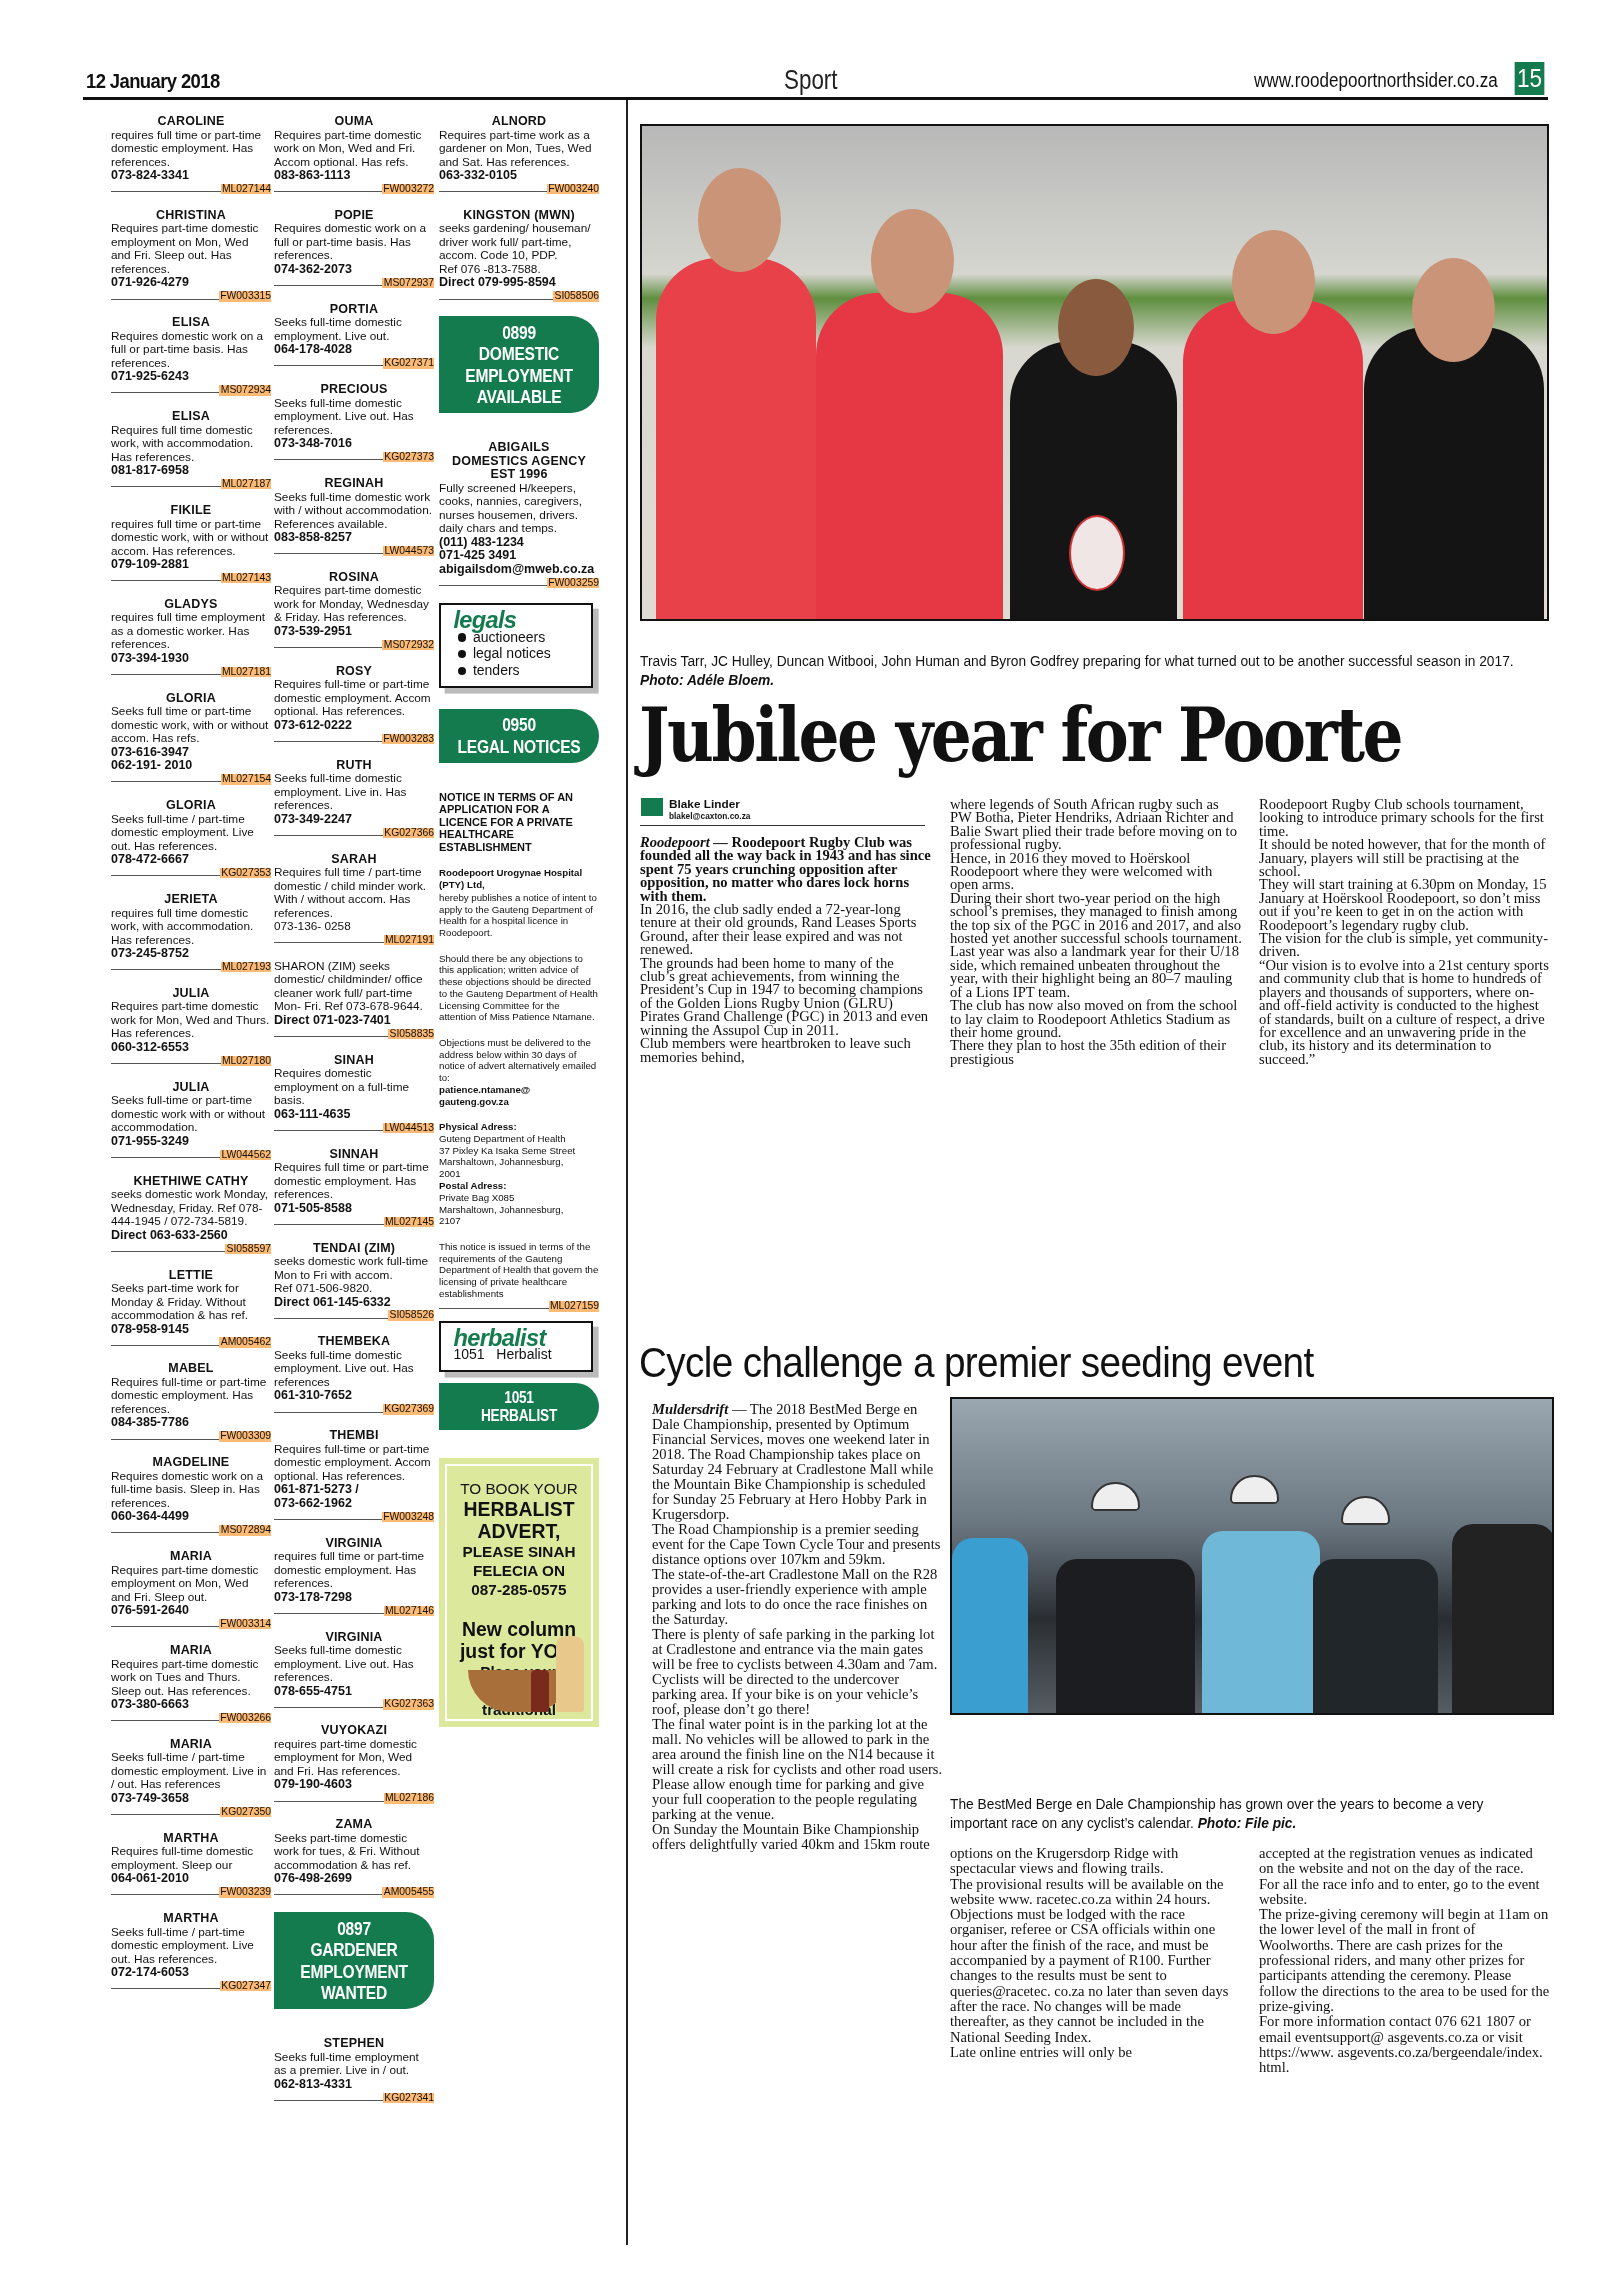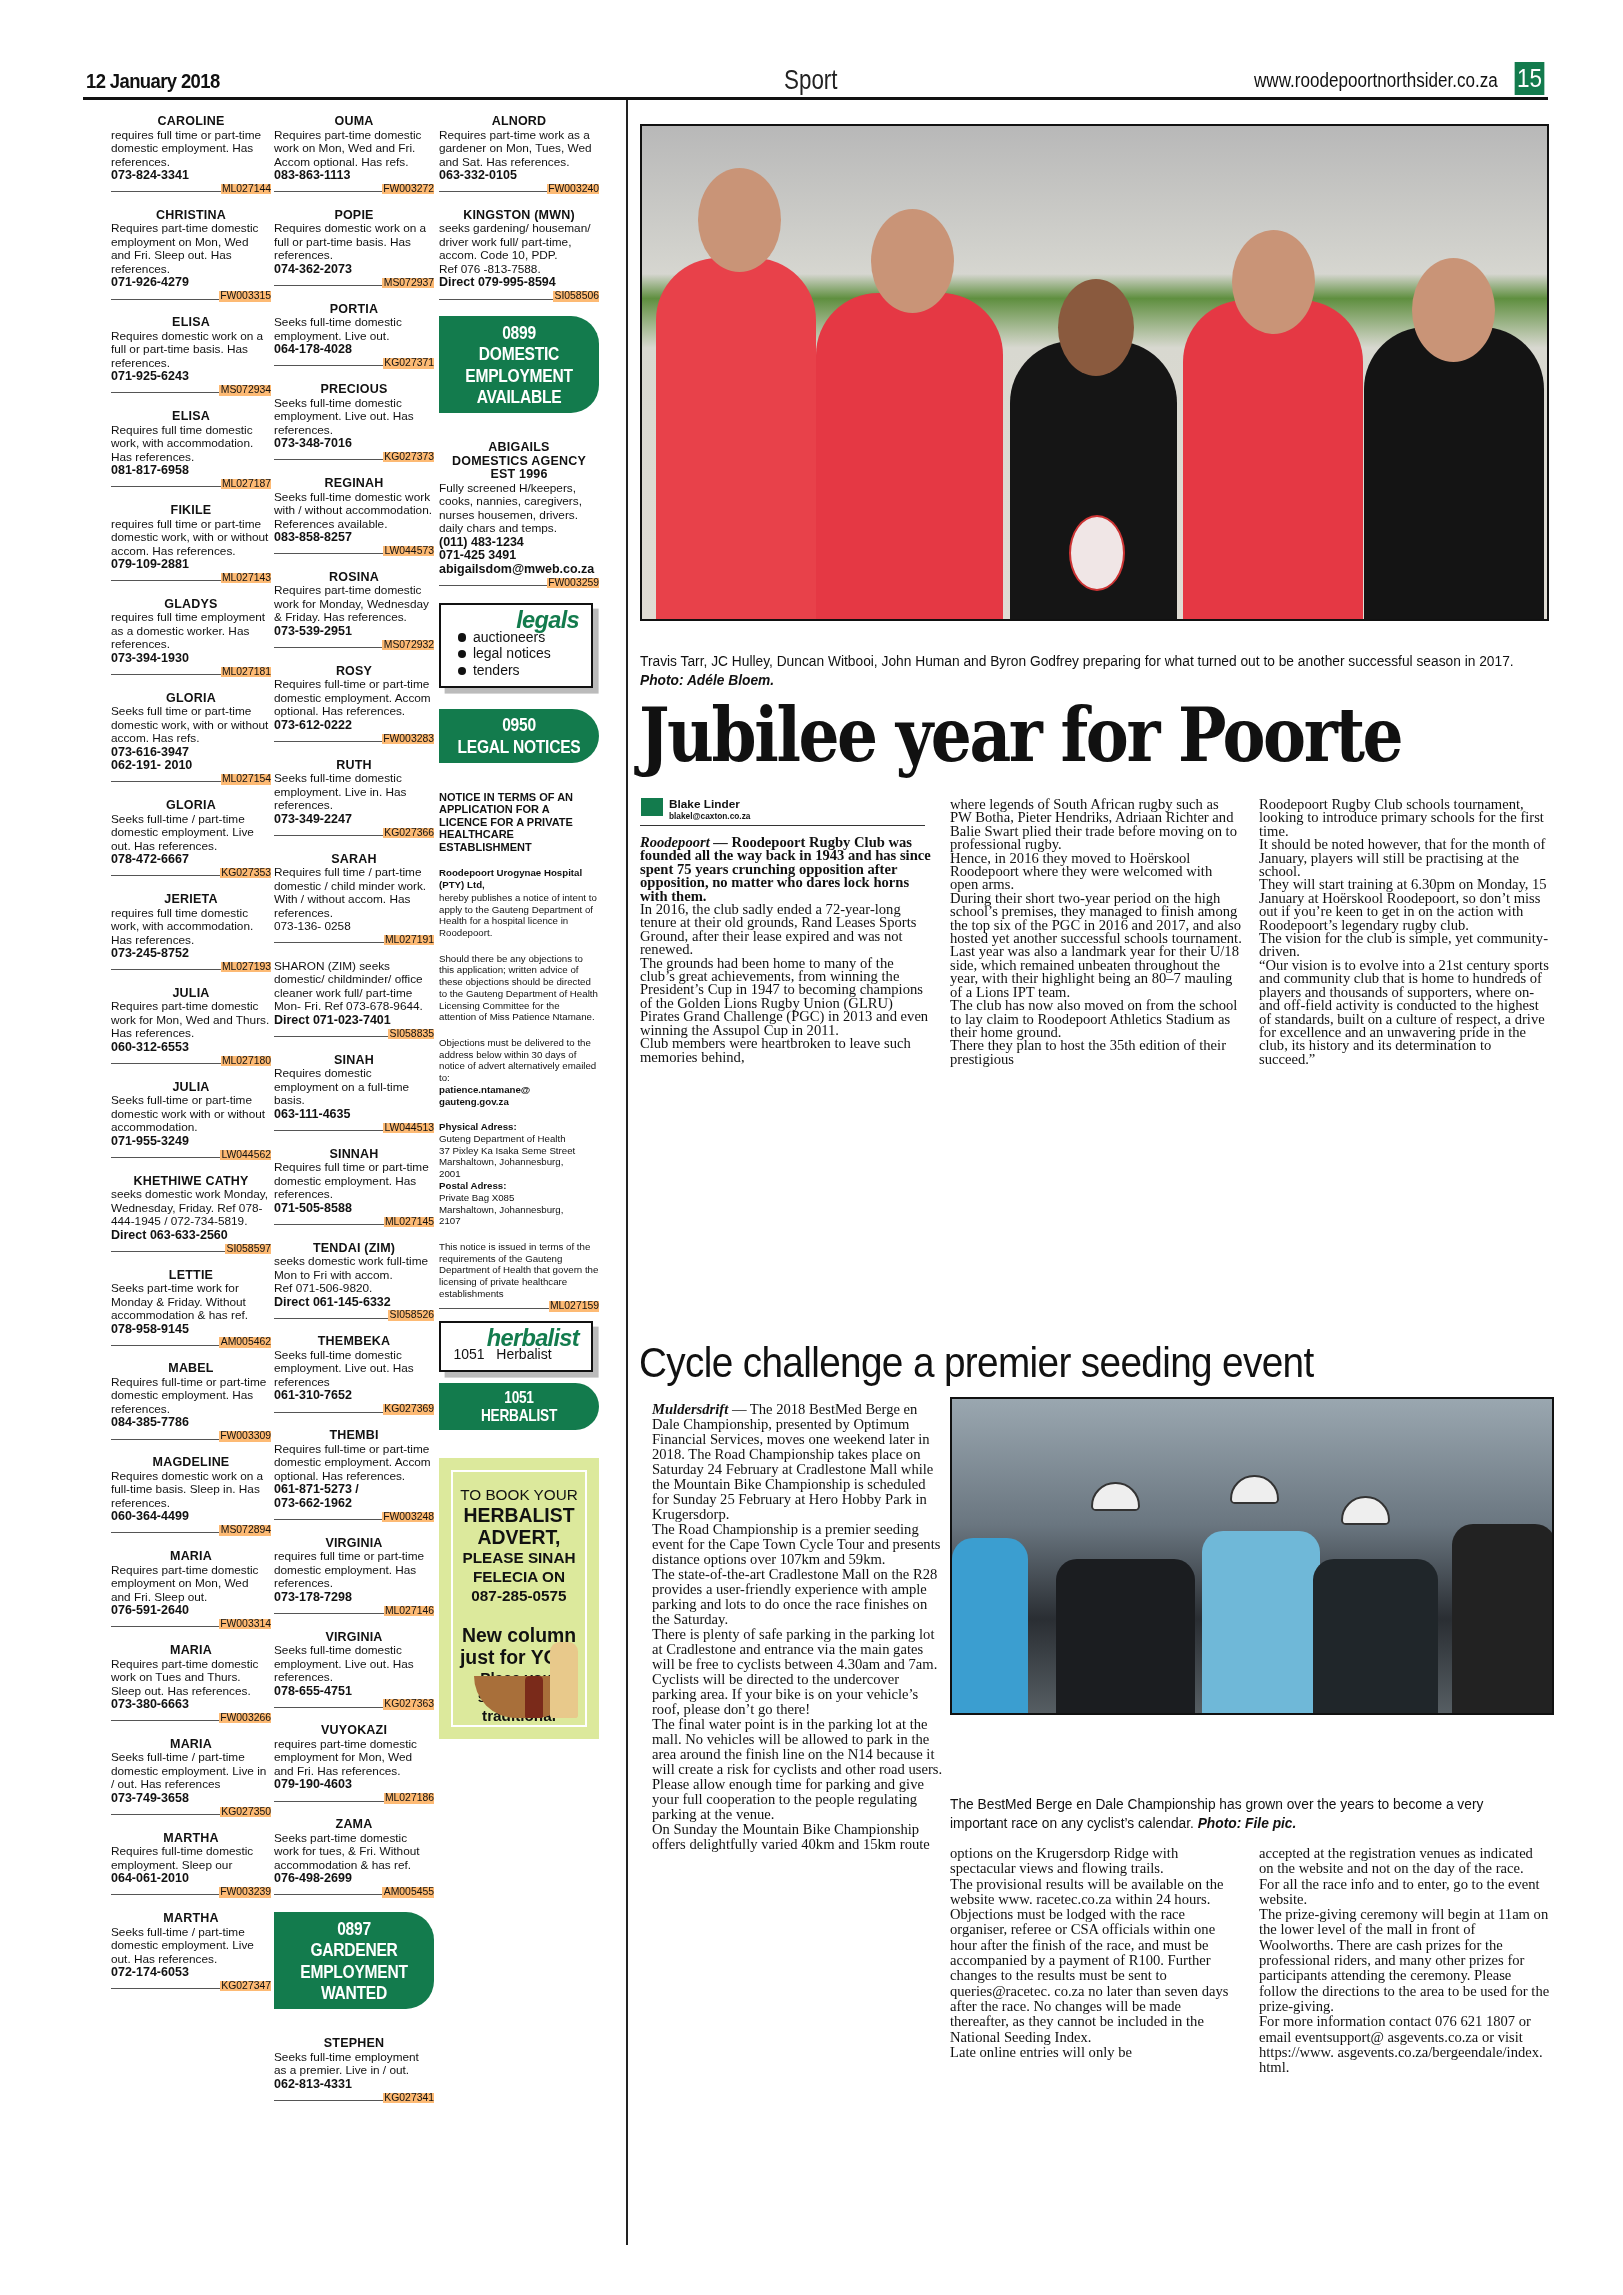--- a/index.html
+++ b/index.html
@@ -14,26 +14,26 @@
 .ccol{position:absolute;top:115px;width:160px;font-size:11.8px;line-height:13.5px}
 .ccol .ad{margin-bottom:16.7px}
 .ad .nm{text-align:center;font-weight:bold;font-size:12.5px;letter-spacing:0.2px}
 .ad .tx{white-space:pre-line}
 .ad .ph{text-align:left;font-weight:bold;font-size:12.5px;white-space:pre-line}
 .ad .rf{border-bottom:0.7px solid #555;height:8.3px;position:relative;margin-top:1.4px}
 .ad .rf span{position:absolute;right:0;top:0;background:#fdba74;padding-left:1.4px;font-size:10.4px;line-height:10.4px}
 .gbanner{background:#137b4d;color:#fff;text-align:center;font-weight:bold;font-size:19px;line-height:21.5px;padding:5.6px 0;border-radius:0 28px 28px 0;margin:7px 0 28px;letter-spacing:-0.3px;transform-origin:left}
 .gbanner div{transform:scaleX(.82)}
 .sbox{border:2.1px solid #111;box-shadow:5.6px 5.6px 0 #bbb;padding:7px 12.5px;margin:7px 5.6px 21px 0;font-size:14px;line-height:16.7px}
-.sbox .tl{text-align:right;color:#137b4d;font-weight:bold;font-style:italic;font-size:23.6px;letter-spacing:-0.7px}
+.sbox .tl{color:#137b4d;font-weight:bold;font-style:italic;font-size:23.6px;letter-spacing:-0.7px}
 .sbox li{list-style:none;padding-left:19.4px;position:relative}
 .sbox li:before{content:"";position:absolute;left:4.2px;top:4.9px;width:8.3px;height:8.3px;border-radius:50%;background:#111}
 .legal-b{font-weight:bold;font-size:11px;line-height:12.5px}
 .legal{font-size:9.7px;line-height:11.8px;white-space:pre-line}
-.herb-ad{background:#dce99c;padding:12px;margin-top:5.6px}
+.herb-ad{background:#dce99c;padding:6px;margin-top:5.6px}
 .herb-ad .in{border:2.1px solid #fff;padding:12.5px 2.8px;text-align:center;font-size:15.3px;line-height:19px;font-weight:bold;height:257px;position:relative;overflow:hidden}
 .herb-ad .big{font-size:19.4px;line-height:22px;font-weight:900}
 .mortar{position:absolute;left:21px;bottom:7px;width:104px;height:42px;background:#a86f3a;border-radius:0 0 56px 56px}
 .bottle{position:absolute;right:7px;bottom:7px;width:28px;height:76px;background:#e8c98b;border-radius:9.7px 9.7px 2.8px 2.8px}
 .bottle2{position:absolute;right:42px;bottom:7px;width:18px;height:42px;background:#7a2a1a;border-radius:4.2px 4.2px 1.4px 1.4px}
 
 .photo{position:absolute;border:2.8px solid #111;overflow:hidden}
 #rugby-photo{left:640px;top:124px;width:909px;height:497px;background:linear-gradient(#b8b8b8 0,#d6d6d0 30%,#5f8f3f 35%,#d8d8d0 45%,#e0dcd4 100%)}
 .player{position:absolute;bottom:0;border-radius:62px 62px 0 0}
 .head{position:absolute;border-radius:50%;background:#c99477}

